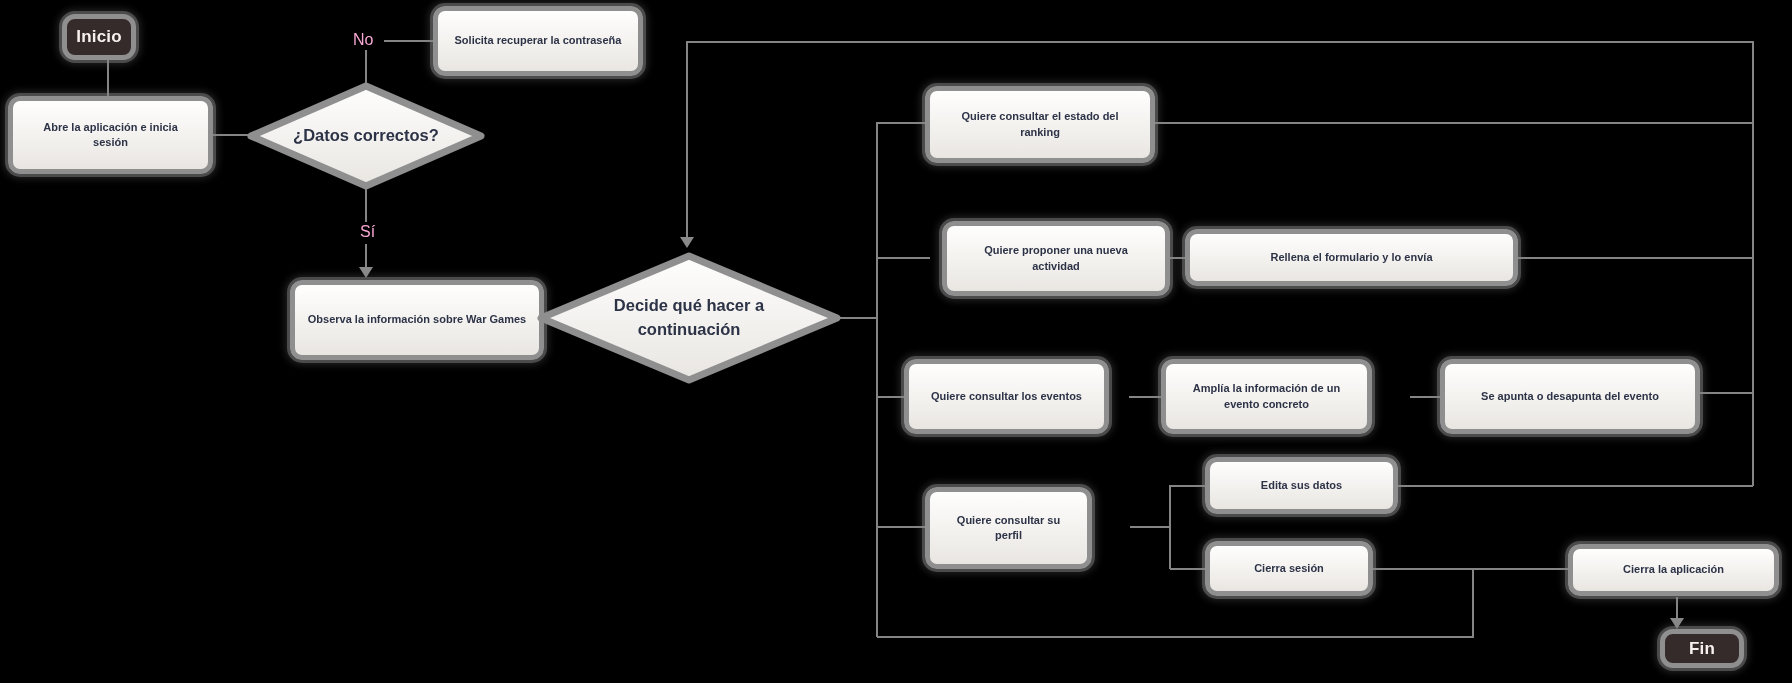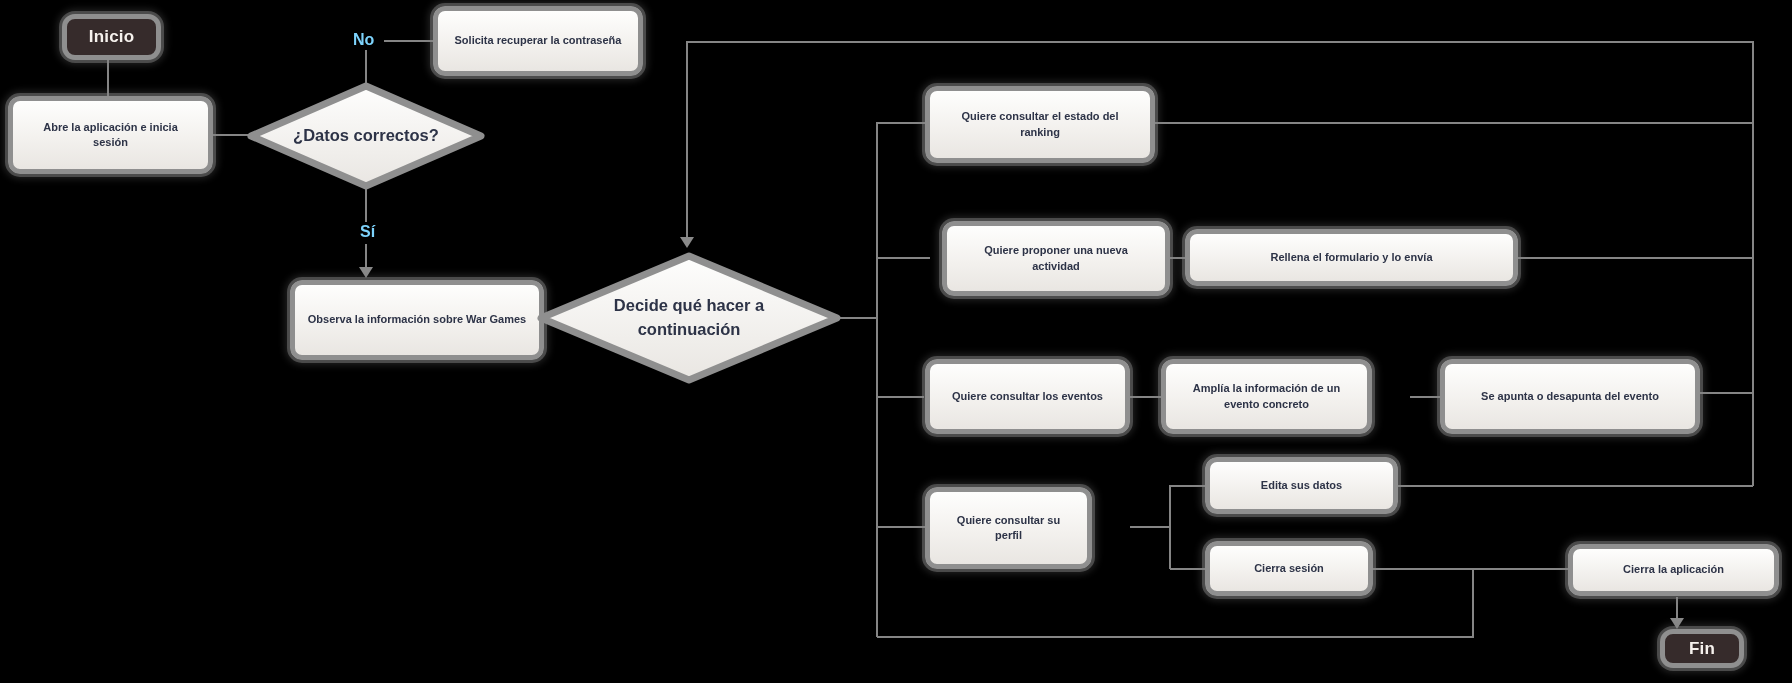--- a/index.html
+++ b/index.html
@@ -33,21 +33,21 @@
     border-top:11px solid #8a8a8a;
   }
   
   .diamond{position:absolute;}
   .diamond-label{
     position:absolute;display:flex;align-items:center;justify-content:center;
     text-align:center;color:#2d3347;font-size:16.5px;font-weight:600;line-height:1.45;
   }
   
   .edge-label{
-    position:absolute;color:#7dd3fc;font-size:16px;font-weight:700;
+    position:absolute;color:#f9a8d4;font-size:16px;font-weight:400;
     background:#000;padding:0 3px;line-height:1.2;
   }
 </style>
 </head>
 <body>
 
 <div id="canvas">
 
   <div class="v" style="left:107px;top:60px;height:36px;"></div>
 
@@ -94,21 +94,21 @@
 
   <div class="h" style="left:877px;top:636px;width:597px;"></div>
   <div class="v" style="left:1472px;top:568px;height:70px;"></div>
 
   <div class="v" style="left:1676px;top:597px;height:22px;"></div>
   <div class="arrow-down" style="left:1670px;top:618px;"></div>
 
   <div class="edge-label" style="left:350px;top:30px;">No</div>
   <div class="edge-label" style="left:357px;top:222px;">Sí</div>
 
-  <div class="node terminal" style="left:62px;top:14px;width:99px;height:46px;">
+  <div class="node terminal" style="left:62px;top:14px;width:74px;height:46px;">
     <span>Inicio</span>
   </div>
 
   <div class="node pad-lg" style="left:8px;top:96px;width:205px;height:78px;">
     <span>Abre la aplicación e inicia sesión</span>
   </div>
 
   <div class="diamond" style="left:245px;top:80px;width:242px;height:112px;">
     <svg width="242" height="112" viewBox="0 0 242 112">
       <defs>
@@ -146,21 +146,21 @@
   </div>
 
   <div class="node" style="left:930px;top:221px;width:228px;height:75px;margin-left:12px;">
     <span>Quiere proponer una nueva actividad</span>
   </div>
 
   <div class="node" style="left:1185px;top:229px;width:333px;height:57px;">
     <span>Rellena el formulario y lo envía</span>
   </div>
 
-  <div class="node" style="left:925px;top:359px;width:205px;height:75px;">
+  <div class="node" style="left:904px;top:359px;width:205px;height:75px;">
     <span>Quiere consultar los eventos</span>
   </div>
 
   <div class="node" style="left:1161px;top:359px;width:211px;height:75px;">
     <span>Amplía la información de un evento concreto</span>
   </div>
 
   <div class="node" style="left:1440px;top:359px;width:260px;height:75px;">
     <span>Se apunta o desapunta del evento</span>
   </div>

